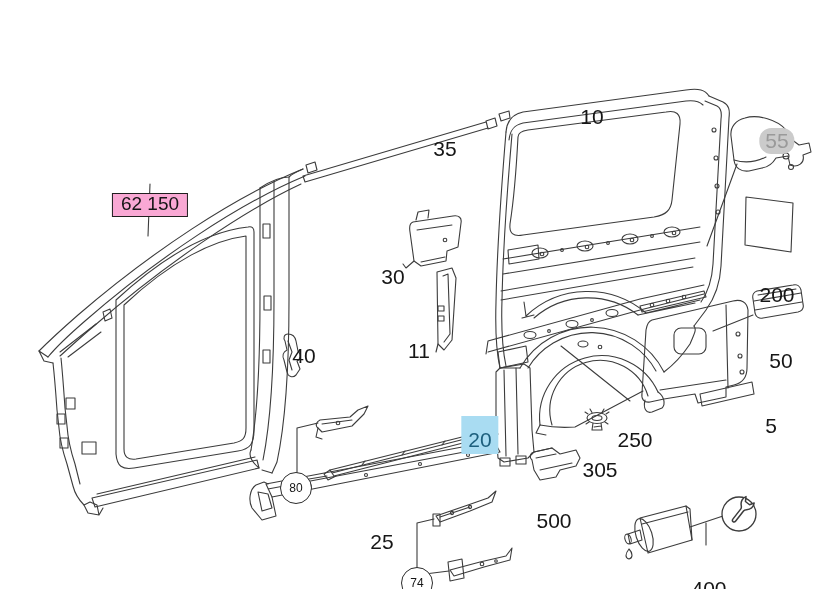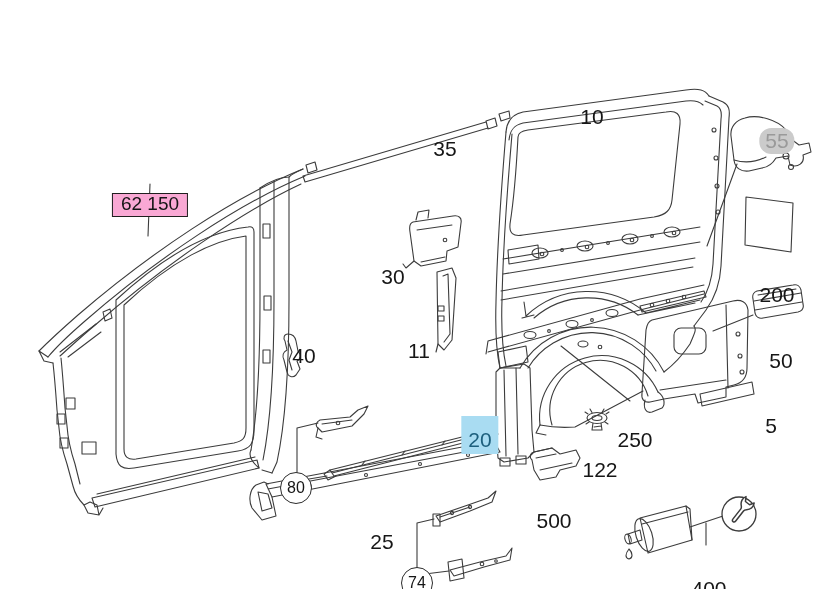--- a/index.html
+++ b/index.html
@@ -4,21 +4,21 @@
 <style>
   html,body{margin:0;padding:0;background:#fff;}
   #stage{position:relative;width:827px;height:589px;background:#fff;overflow:hidden;
          font-family:"Liberation Sans",sans-serif;}
   #art{position:absolute;left:0;top:0;}
   .lbl{position:absolute;transform:translate(-50%,-50%);font-size:21px;line-height:1;
        color:#161616;white-space:nowrap;cursor:pointer;margin-top:32px;}
   .lbl.boxed{border:1.7px solid #1f1f1f;background:#f9a8d4;padding:0 8px 3px;font-size:19px;}
   .lbl.circled{width:30px;height:30px;border:1.4px solid #2c2c2c;border-radius:50%;
        background:#fff;display:flex;align-items:center;justify-content:center;
-       font-size:16px;padding:0;}
+       font-size:12px;padding:0;}
   .lbl.sel{background:var(--sel-bg,#a9dcf2);color:var(--sel-tx,#1d5f7d);
        padding:13px 7px 4px;font-size:21px;}
   .lbl.dis{background:var(--dis-bg,#cbcbcb);color:var(--dis-tx,#9a9a9a);
        padding:2px 6px 3px;font-size:21px;border-radius:12px;}
 </style>
 </head>
 <body>
 
 <div id="stage">
 
@@ -259,21 +259,21 @@
   <div class="lbl" style="left:777px;top:262px">200</div>
 
   <div class="lbl" style="left:781px;top:328px">50</div>
 
   <div class="lbl" style="left:771px;top:393px">5</div>
 
   <div class="lbl sel" style="left:480px;top:403px">20</div>
 
   <div class="lbl" style="left:635px;top:407px">250</div>
 
-  <div class="lbl" style="left:600px;top:437px">122</div>
+  <div class="lbl" style="left:600px;top:437px">305</div>
 
   <div class="lbl circled" style="left:296px;top:456px">80</div>
 
   <div class="lbl" style="left:554px;top:488px">500</div>
 
   <div class="lbl" style="left:382px;top:509px">25</div>
 
   <div class="lbl circled" style="left:417px;top:551px">74</div>
 
   <div class="lbl" style="left:709px;top:556px">400</div>

